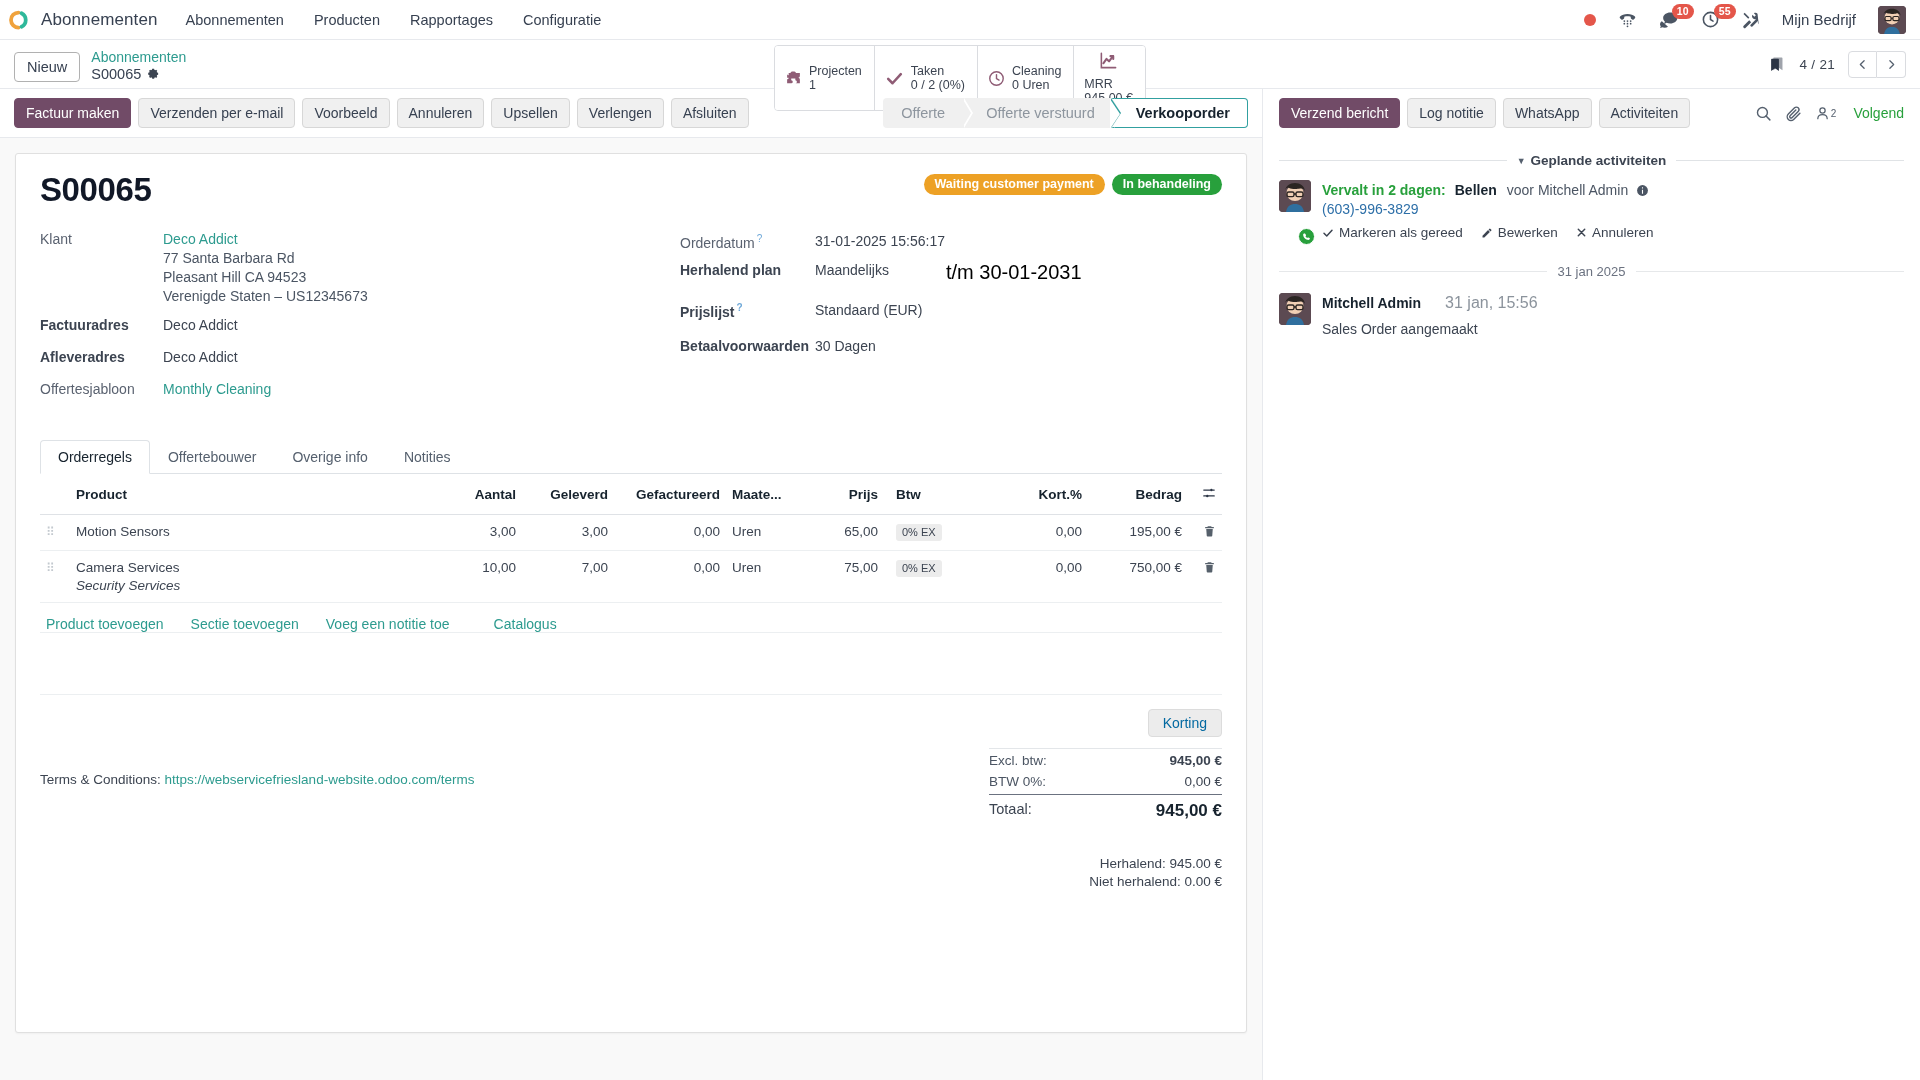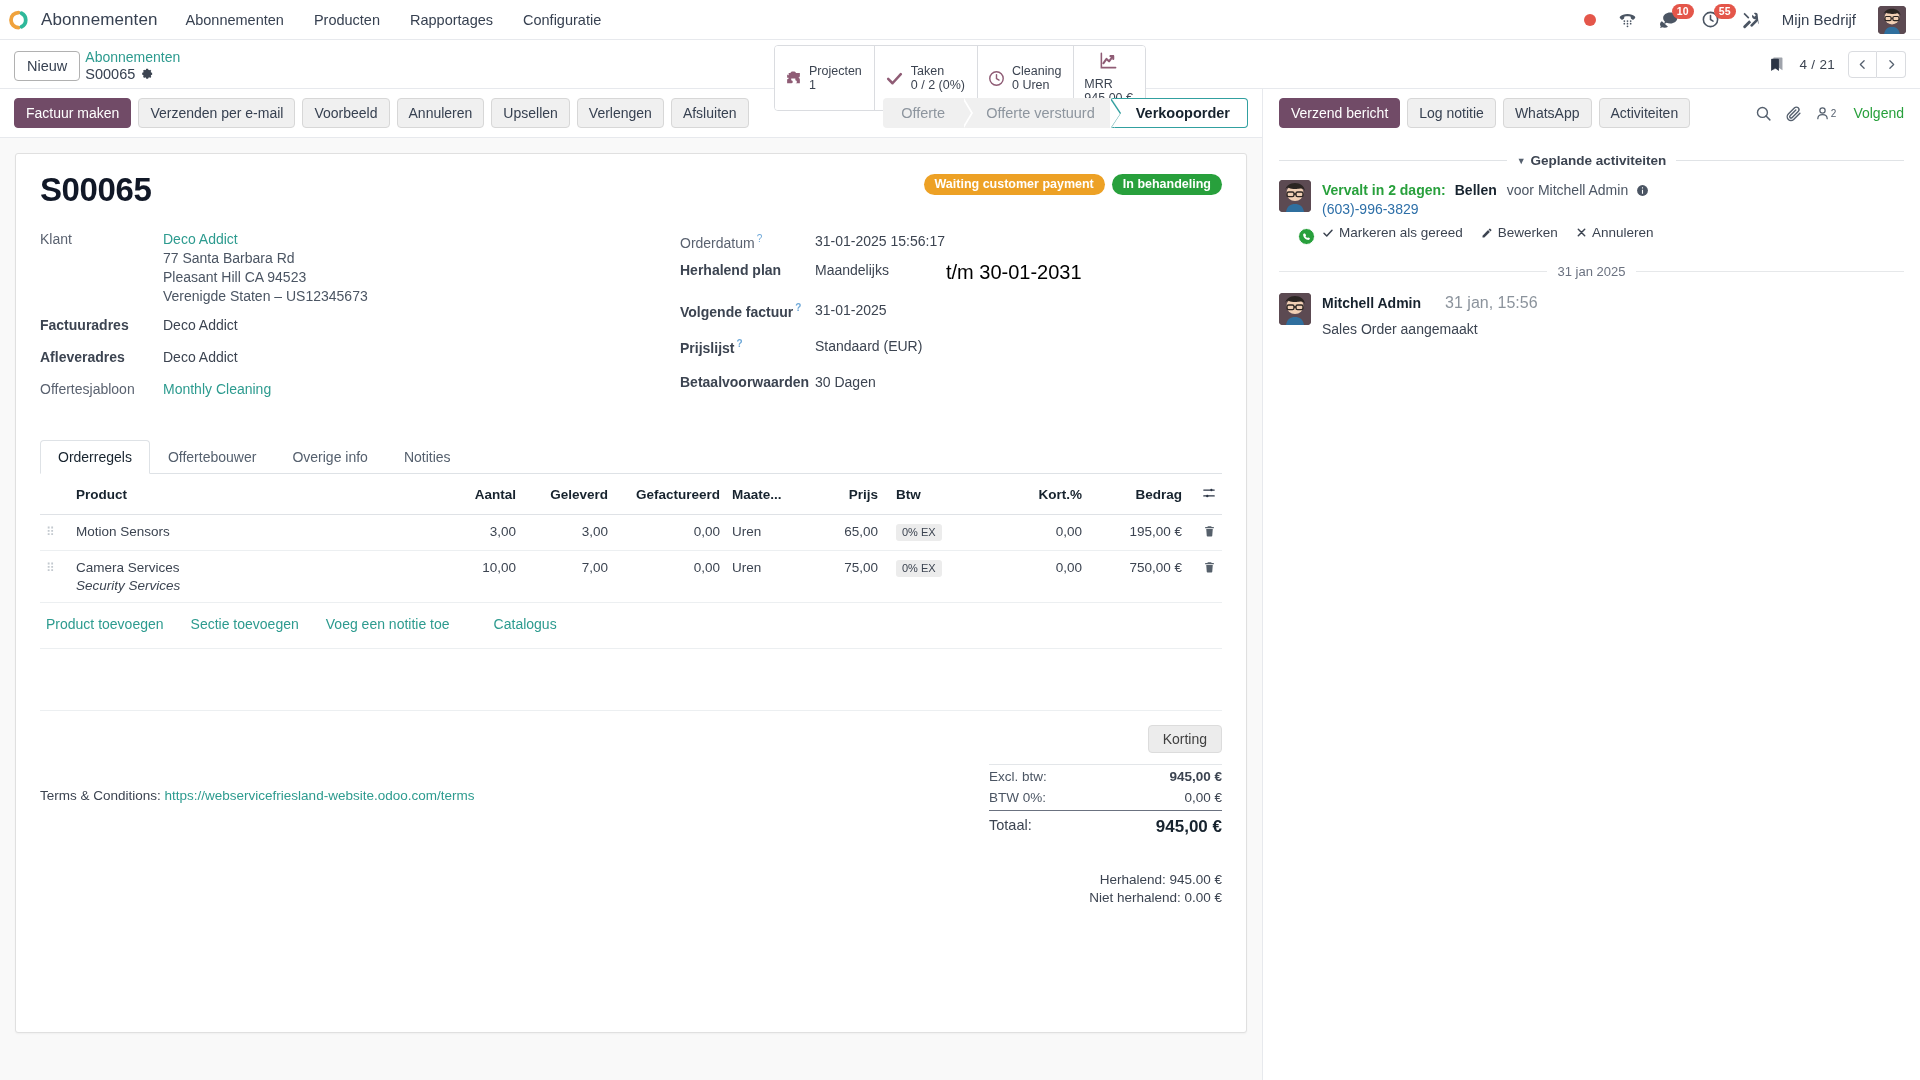--- a/index.html
+++ b/index.html
@@ -39,21 +39,21 @@
     background: #5c4a52; display: block;
   }
 
   
   #control-panel {
     background: #fff; border-bottom: 1px solid #e7e9ed;
     padding: 7px 14px 6px 14px;
     display: flex; align-items: flex-start;
     position: relative; min-height: 46px;
   }
-  .cp-left { display: flex; align-items: flex-start; gap: 5px; }
+  .cp-left { display: flex; align-items: center; gap: 11px; }
   .btn-new {
     border: 1px solid #b1b1b1; background: #fff; color: #374151;
     border-radius: 4px; padding: 5px 12px; font-size: 14.5px; cursor: pointer;
     line-height: 18px; margin-top: 4px;
   }
   .breadcrumb-wrap { line-height: 16px; padding-top: 2px; }
   .bc-parent { color: #2d9b8f; font-size: 14px; cursor: pointer; display: block; }
   .bc-current { color: #374151; font-size: 14.5px; display: flex; align-items: center; gap: 6px; margin-top: 1px; }
   .gear { width: 13px; height: 13px; cursor: pointer; }
 
@@ -186,34 +186,34 @@
   .num-link { color: #2d6fa8; }
   .amt-link { color: #2d6fa8; }
   .drag { color: #c3c9cf; font-size: 12px; letter-spacing: -1px; cursor: grab; user-select: none; }
   .tax-pill {
     display: inline-block; background: #ececec; color: #3c4451; border-radius: 3px;
     padding: 2px 6px; font-size: 11px; line-height: 13px;
   }
   .trash { color: #56606b; cursor: pointer; font-size: 13px; }
   .col-opt { cursor: pointer; color: #2b3445; }
 
-  .add-row { padding: 13px 6px 16px 6px; border-bottom: 1px solid #eceff1; }
+  .add-row { padding: 13px 6px 0 6px; border-bottom: 1px solid #eceff1; }
   .add-link { color: #2d9b8f; font-size: 14px; cursor: pointer; margin-right: 23px; }
   .add-link.sp { margin-left: 17px; }
 
   .below-lines { height: 62px; border-bottom: 1px solid #eceff1; }
 
   .totals-wrap { display: flex; margin-top: 14px; }
   .tc-left { flex: 1; padding-top: 63px; font-size: 13.5px; color: #3c4451; }
   .tc-left a { color: #2d9b8f; text-decoration: none; cursor: pointer; }
   .tc-right { width: 233px; }
   .disc-btn-row { display: flex; justify-content: flex-end; margin-bottom: 11px; }
   .btn-disc {
     background: #ececec; border: 1px solid #dcdcdc; border-radius: 4px;
-    padding: 5px 14px; font-size: 14px; color: #404040; cursor: pointer;
+    padding: 5px 14px; font-size: 14px; color: #0369a1; cursor: pointer;
   }
   .tot-line { display: flex; justify-content: space-between; font-size: 13.5px; padding: 3px 0; color: #3c4451; }
   .tot-line .tl { color: #4b5563; }
   .tot-line .tv { font-weight: bold; }
   .tot-line.sub { border-top: 1px solid #e3e6e9; padding-top: 4px; }
   .tot-line.grand { border-top: 1px solid #6b7280; padding-top: 6px; margin-top: 2px; font-size: 17px; }
   .tot-line.grand .tl { font-size: 14.5px; color: #3c4451; }
   .tot-line.grand .tv { font-weight: bold; font-size: 17px; color: #17232e; }
   .recur-note { text-align: right; font-size: 13.5px; color: #3c4451; margin-top: 31px; line-height: 18px; }
 
@@ -474,24 +474,20 @@
 
           <div class="col-r">
             <div class="frow">
               <span class="flabel"><span>Orderdatum</span><span class="q">?</span></span>
               <span class="fval">31-01-2025 15:56:17</span>
             </div>
             <div class="frow" style="">
               <span class="flabel b">Herhalend plan</span>
               <span class="fval">Maandelijks</span>
               <span class="inline-extra">t/m  30-01-2031</span>
-            </div>
-            <div class="frow" style="margin-top:17px">
-              <span class="flabel b"><span>Volgende factuur</span><span class="q">?</span></span>
-              <span class="fval">31-01-2025</span>
             </div>
             <div class="frow" style="margin-top:17px">
               <span class="flabel b"><span>Prijslijst</span><span class="q">?</span></span>
               <span class="fval">Standaard (EUR)</span>
             </div>
             <div class="frow" style="margin-top:17px">
               <span class="flabel b">Betaalvoorwaarden</span>
               <span class="fval">30 Dagen</span>
             </div>
           </div>

